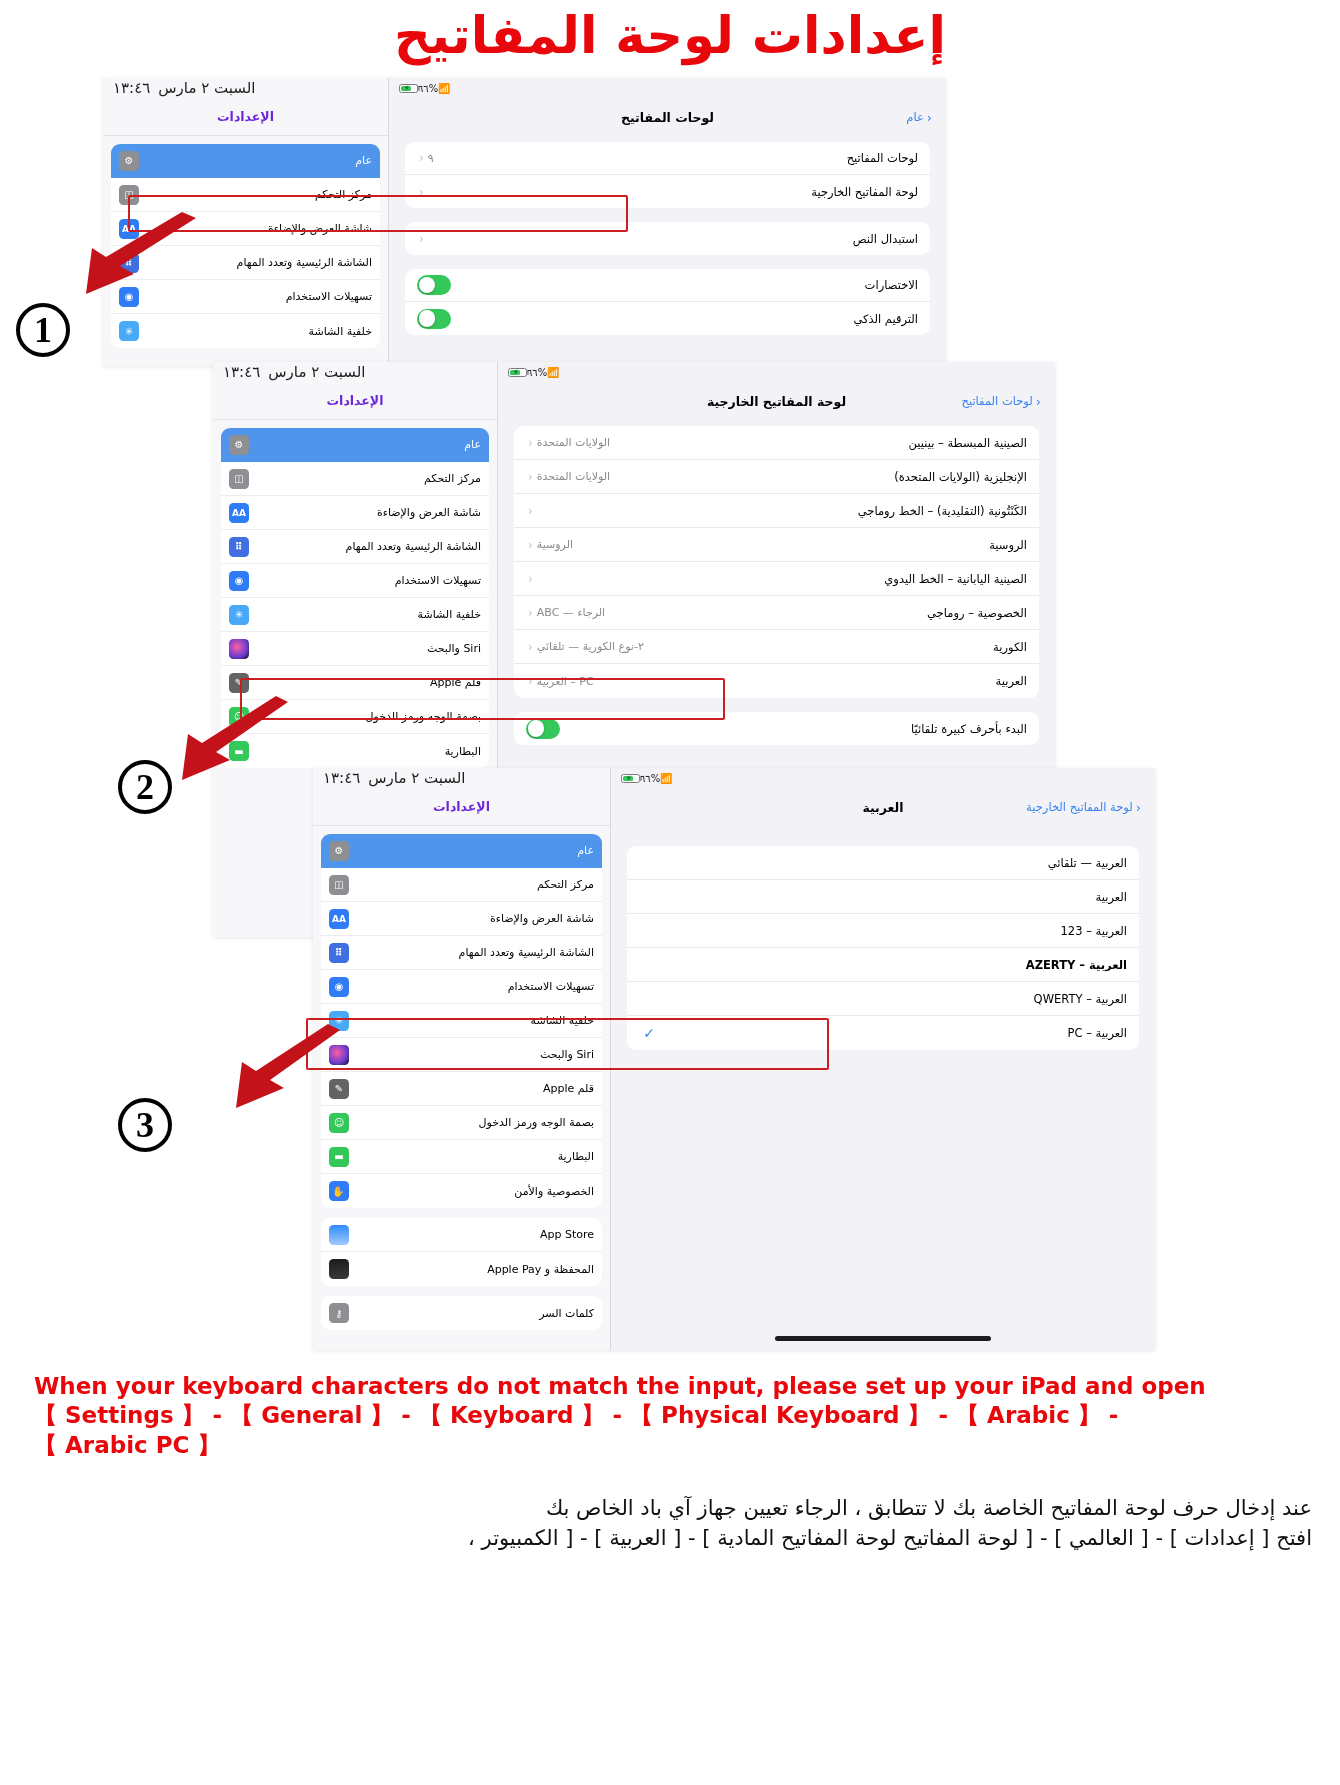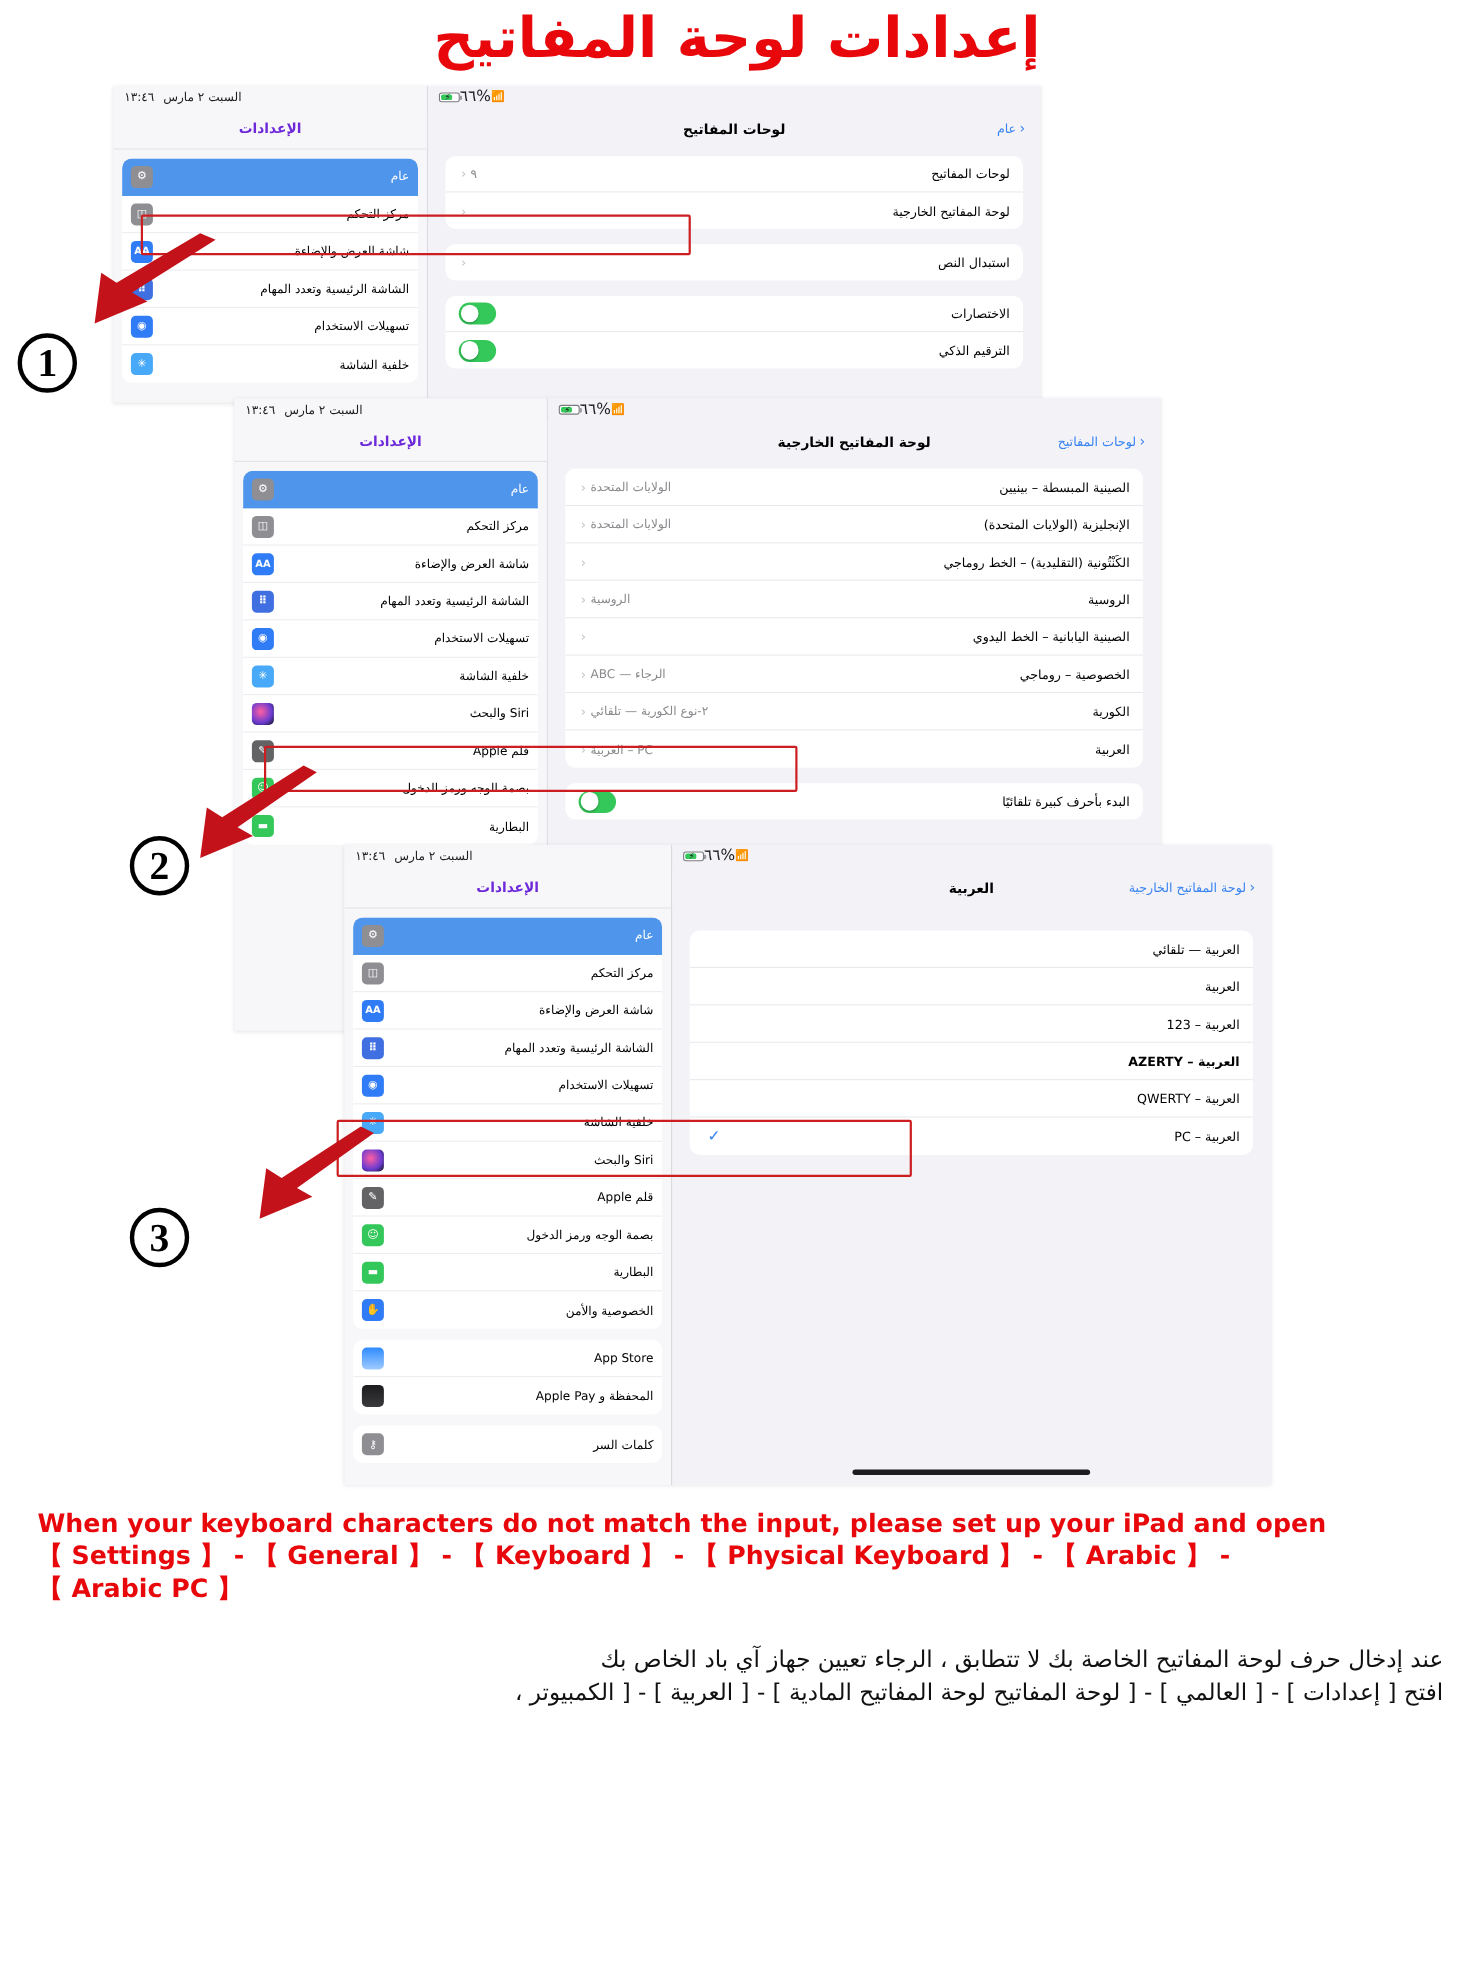--- a/index.html
+++ b/index.html
@@ -63,23 +63,23 @@
   }
   .batt-body::after{
     content:""; position:absolute; right:-3px; top:2.5px;
     width:1.8px; height:4px; background:#9a9a9f; border-radius:0 1px 1px 0;
   }
   .batt-fill {
     position: absolute; left: 1px; top: 1px; bottom: 1px; width: 60%;
     background: #34c759; border-radius: 1.5px;
   }
   .bolt { font-size:8px; color:#1d1d1f; position:absolute; left:4px; top:-1px;}
-  .pct { font-size: 14px; color: #1d1d1f; }
+  .pct { font-size: 10px; color: #1d1d1f; }
   .wifi { font-size: 10px; color: #1d1d1f; }
-  .sb-time { font-size: 11px; color:#1d1d1f; }
+  .sb-time { font-size: 15px; color:#1d1d1f; }
 
   
   .navbar {
     height: 38px;
     display: flex; align-items: center;
     padding: 0 14px;
     position: relative;
     background: #f2f2f7;
   }
   .navbar .nav-title {

